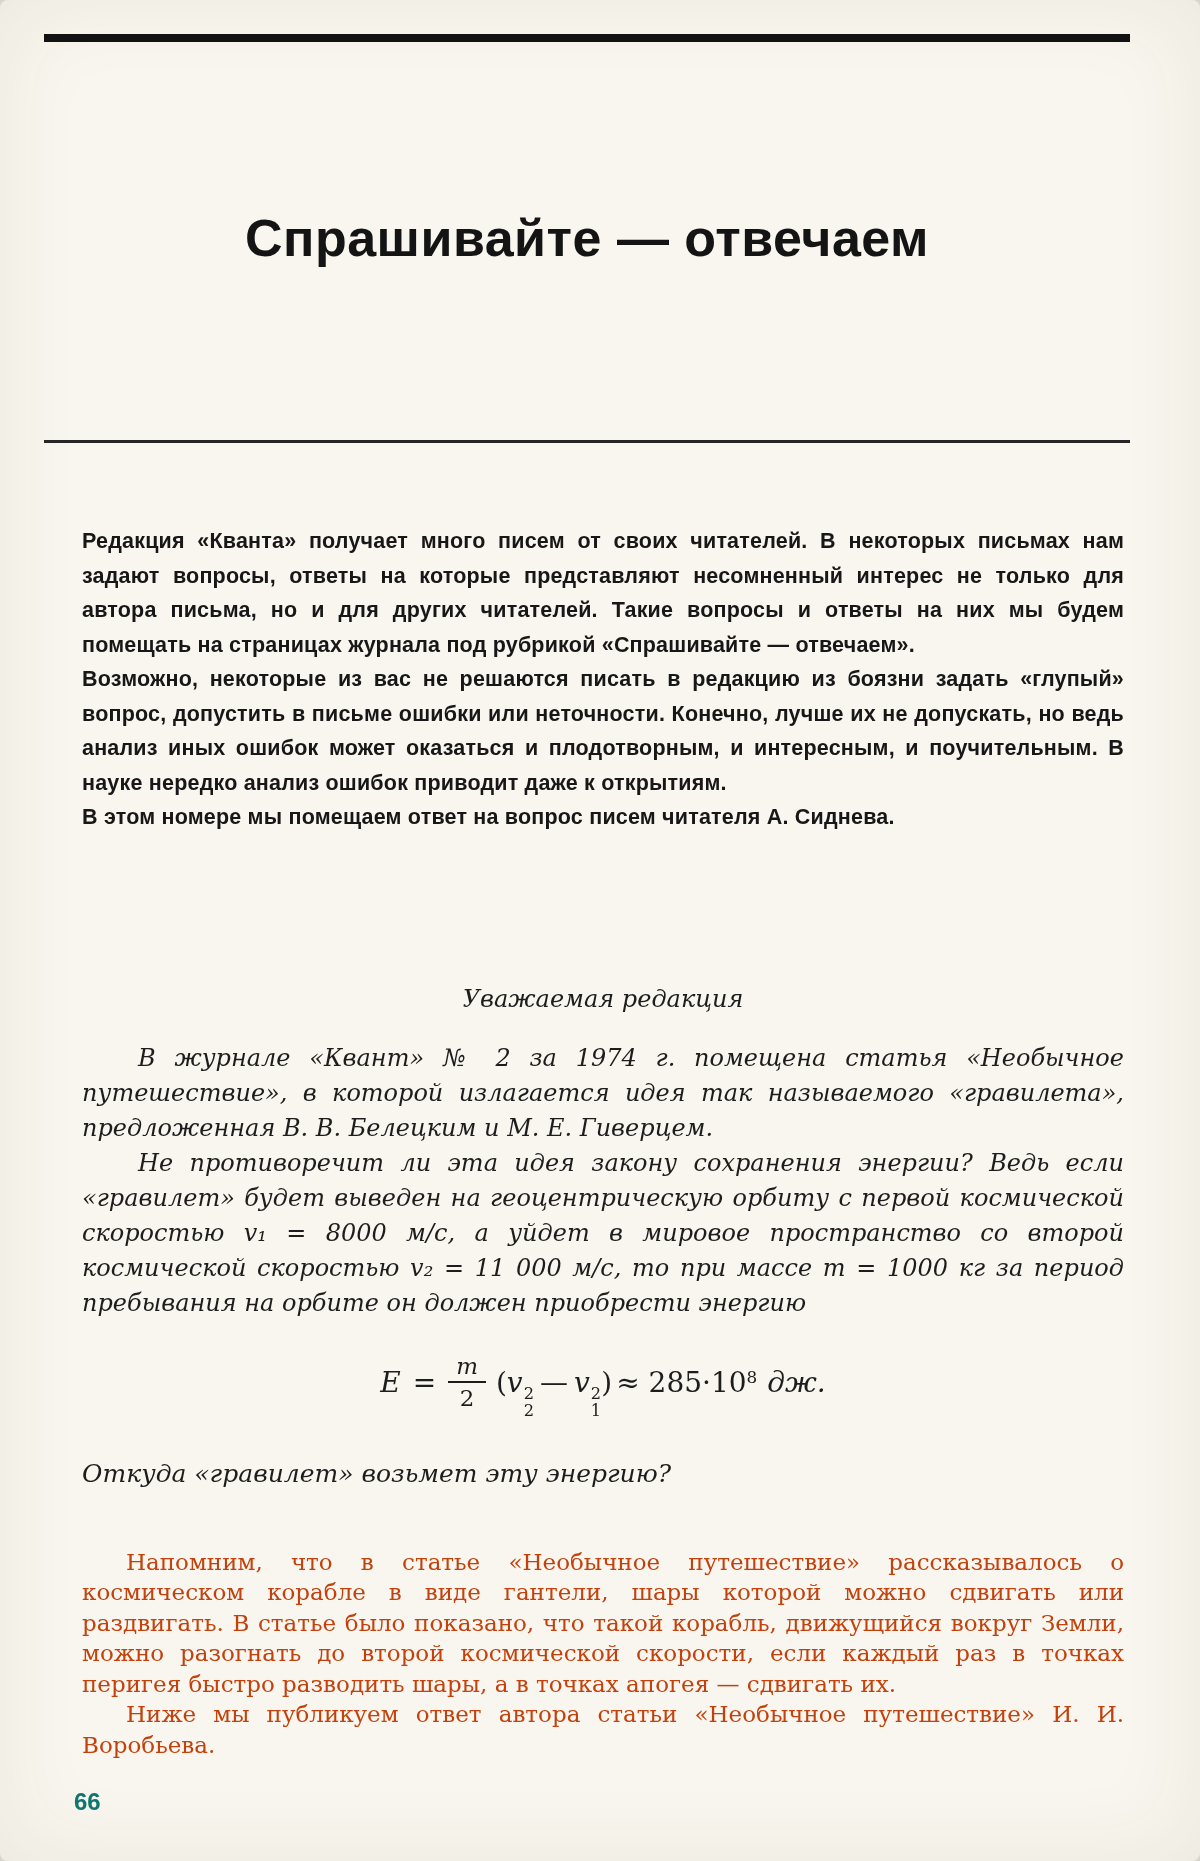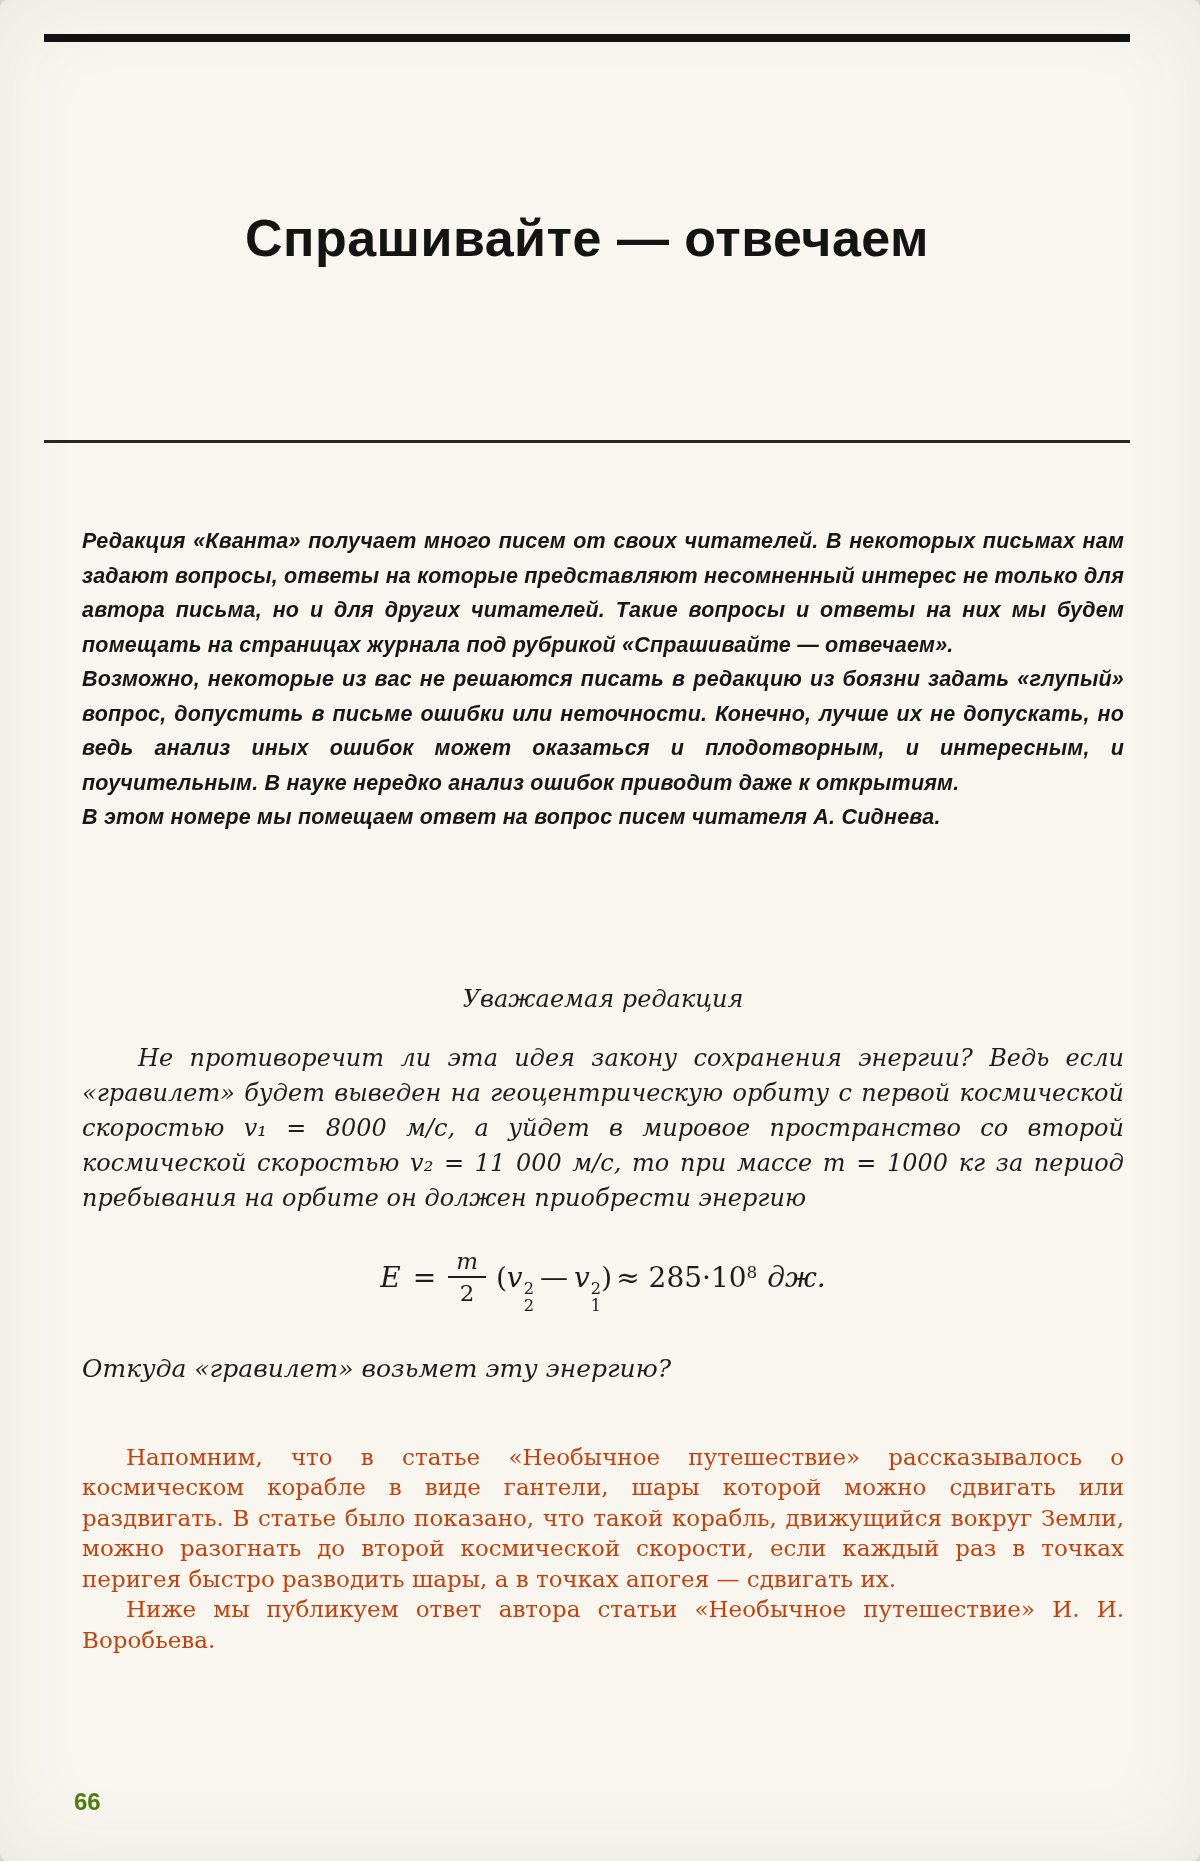--- a/index.html
+++ b/index.html
@@ -45,21 +45,20 @@
     position: absolute;
     top: 524px; left: 82px;
     width: 1042px;
     font-family: "Liberation Sans", "DejaVu Sans", sans-serif;
     font-weight: 700;
     font-size: 21.5px;
     line-height: 34.5px;
     text-align: justify;
     color: #171717;
     letter-spacing: 0.2px;
-    font-style: italic;
   }
   .intro p { margin: 0; }
 
   .letter {
     position: absolute;
     top: 982px; left: 82px;
     width: 1042px;
     font-family: "DejaVu Serif", "Liberation Serif", serif;
     font-style: italic;
     font-size: 24px;
@@ -127,21 +126,21 @@
     color: #c2410c;
   }
   .afterword p { margin: 0; text-indent: 44px; }
 
   .page-number {
     position: absolute;
     left: 74px; top: 1788px;
     font-family: "Liberation Sans", "DejaVu Sans", sans-serif;
     font-weight: 700;
     font-size: 24px;
-    color: #4d7c0f;
+    color: #0f766e;
   }
 </style>
 </head>
 <body>
 
 <div class="page">
 
   <div class="rule-top"></div>
 
   <h1 class="title">Спрашивайте — отвечаем</h1>
@@ -149,20 +148,21 @@
   <div class="rule-thin"></div>
 
   <section class="intro">
     <p>Редакция «Кванта» получает много писем от своих читателей. В некоторых письмах нам задают вопросы, ответы на которые представляют несомненный интерес не только для автора письма, но и для других читателей. Такие вопросы и ответы на них мы будем помещать на страницах журнала под рубрикой «Спрашивайте — отвечаем».</p>
     <p>Возможно, некоторые из вас не решаются писать в редакцию из боязни задать «глупый» вопрос, допустить в письме ошибки или неточности. Конечно, лучше их не допускать, но ведь анализ иных ошибок может оказаться и плодотворным, и интересным, и поучительным. В науке нередко анализ ошибок приводит даже к открытиям.</p>
     <p>В этом номере мы помещаем ответ на вопрос писем читателя А. Сиднева.</p>
   </section>
 
   <section class="letter">
     <p class="salutation">Уважаемая редакция</p>
+    <p class="lp">В журнале «Квант» № 2 за 1974 г. помещена статья «Необычное путешествие», в которой излагается идея так называемого «гравилета», предложенная В. В. Белецким и М. Е. Гиверцем.</p>
     <p class="lp">Не противоречит ли эта идея закону сохранения энергии? Ведь если «гравилет» будет выведен на геоцентрическую орбиту с первой космической скоростью v₁ = 8000 м/с, а уйдет в мировое пространство со второй космической скоростью v₂ = 11 000 м/с, то при массе m = 1000 кг за период пребывания на орбите он должен приобрести энергию</p>
 
     <div class="formula">
       <span class="fi">E</span><span class="f-eq">=</span><span class="frac"><span class="num fi">m</span><span class="den">2</span></span><span>(</span><span class="vgroup"><span class="fi">v</span><span class="stack">
             <span>2</span>
             <span>2</span>
           </span></span><span class="f-minus">—</span><span class="vgroup"><span class="fi">v</span><span class="stack">
             <span>2</span>
             <span>1</span>
           </span></span><span>)</span><span class="f-approx">≈</span><span>285·10</span><span class="f-exp">8</span><span class="fi f-unit">дж.</span>

